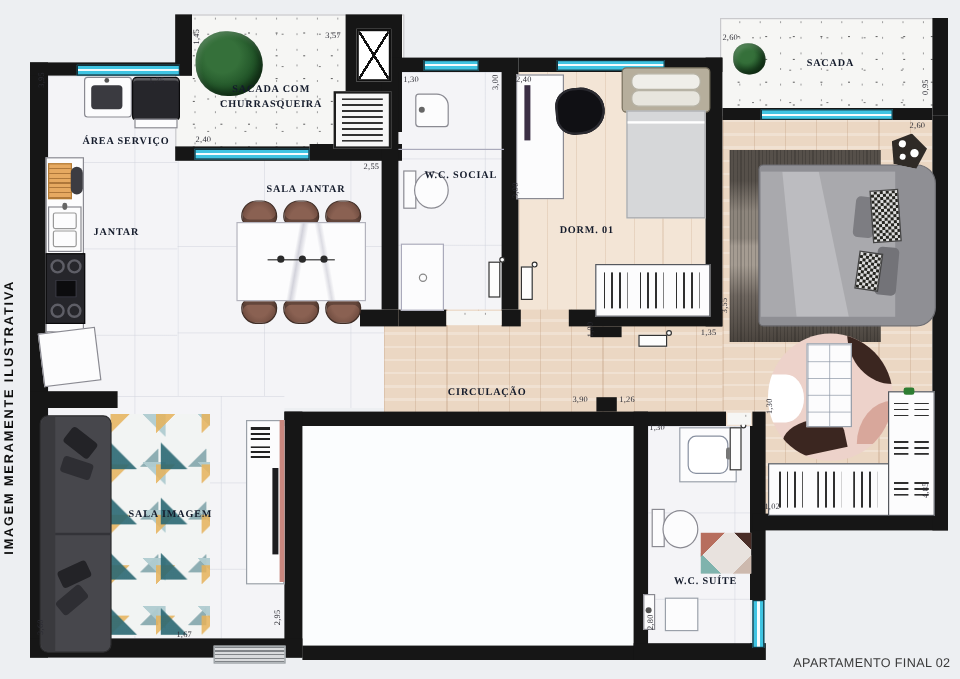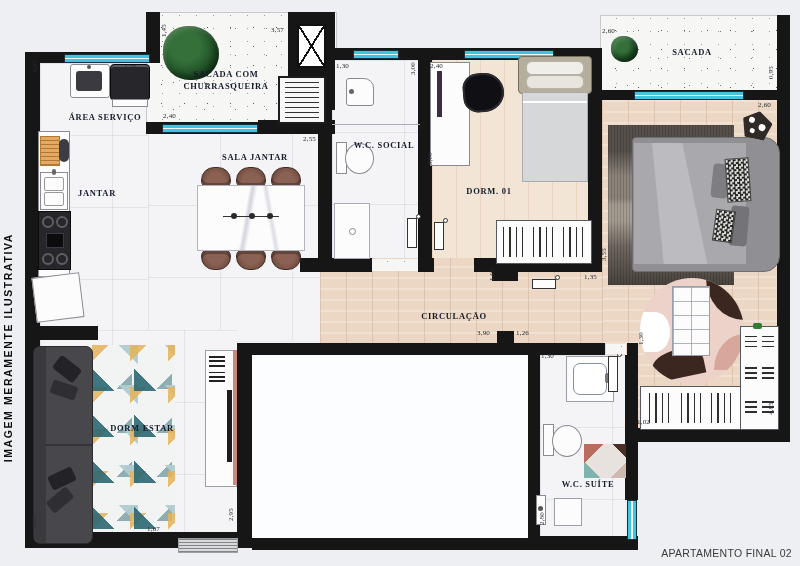--- a/index.html
+++ b/index.html
@@ -266,22 +266,22 @@
   <div class="floor speckle" style="left:606px;top:344px;width:20px;height:10px;border:none;"></div>
 
   <span class="rlabel" style="left:105px;top:112px;">ÁREA SERVIÇO</span>
   <span class="rlabel" style="left:97px;top:188px;">JANTAR</span>
   <span class="rlabel" style="left:226px;top:69px;">SACADA COM</span>
   <span class="rlabel" style="left:226px;top:81px;">CHURRASQUEIRA</span>
   <span class="rlabel" style="left:255px;top:152px;">SALA JANTAR</span>
   <span class="rlabel" style="left:384px;top:108px;margin-top:32px;">W.C. SOCIAL</span>
   <span class="rlabel" style="left:489px;top:186px;">DORM. 01</span>
   <span class="rlabel" style="left:692px;top:47px;">SACADA</span>
-  <span class="rlabel" style="left:406px;top:311px;margin-left:48px;">CIRCULAÇÃO</span>
-  <span class="rlabel" style="left:142px;top:423px;">DORM ESTAR</span>
+  <span class="rlabel" style="left:406px;top:321px;">CIRCULAÇÃO</span>
+  <span class="rlabel" style="left:142px;top:423px;">SALA IMAGEM</span>
   <span class="rlabel" style="left:588px;top:479px;">W.C. SUÍTE</span>
 
   <span class="dim v" style="left:31px;top:60px;">3,95</span>
   <span class="dim" style="left:124px;top:63px;">1,75</span>
   <span class="dim v" style="left:160px;top:24px;">1,45</span>
   <span class="dim" style="left:271px;top:26px;">3,57</span>
   <span class="dim" style="left:163px;top:112px;">2,40</span>
   <span class="dim" style="left:303px;top:135px;">2,55</span>
   <span class="dim" style="left:336px;top:62px;">1,30</span>
   <span class="dim v" style="left:409px;top:62px;">3,00</span>

